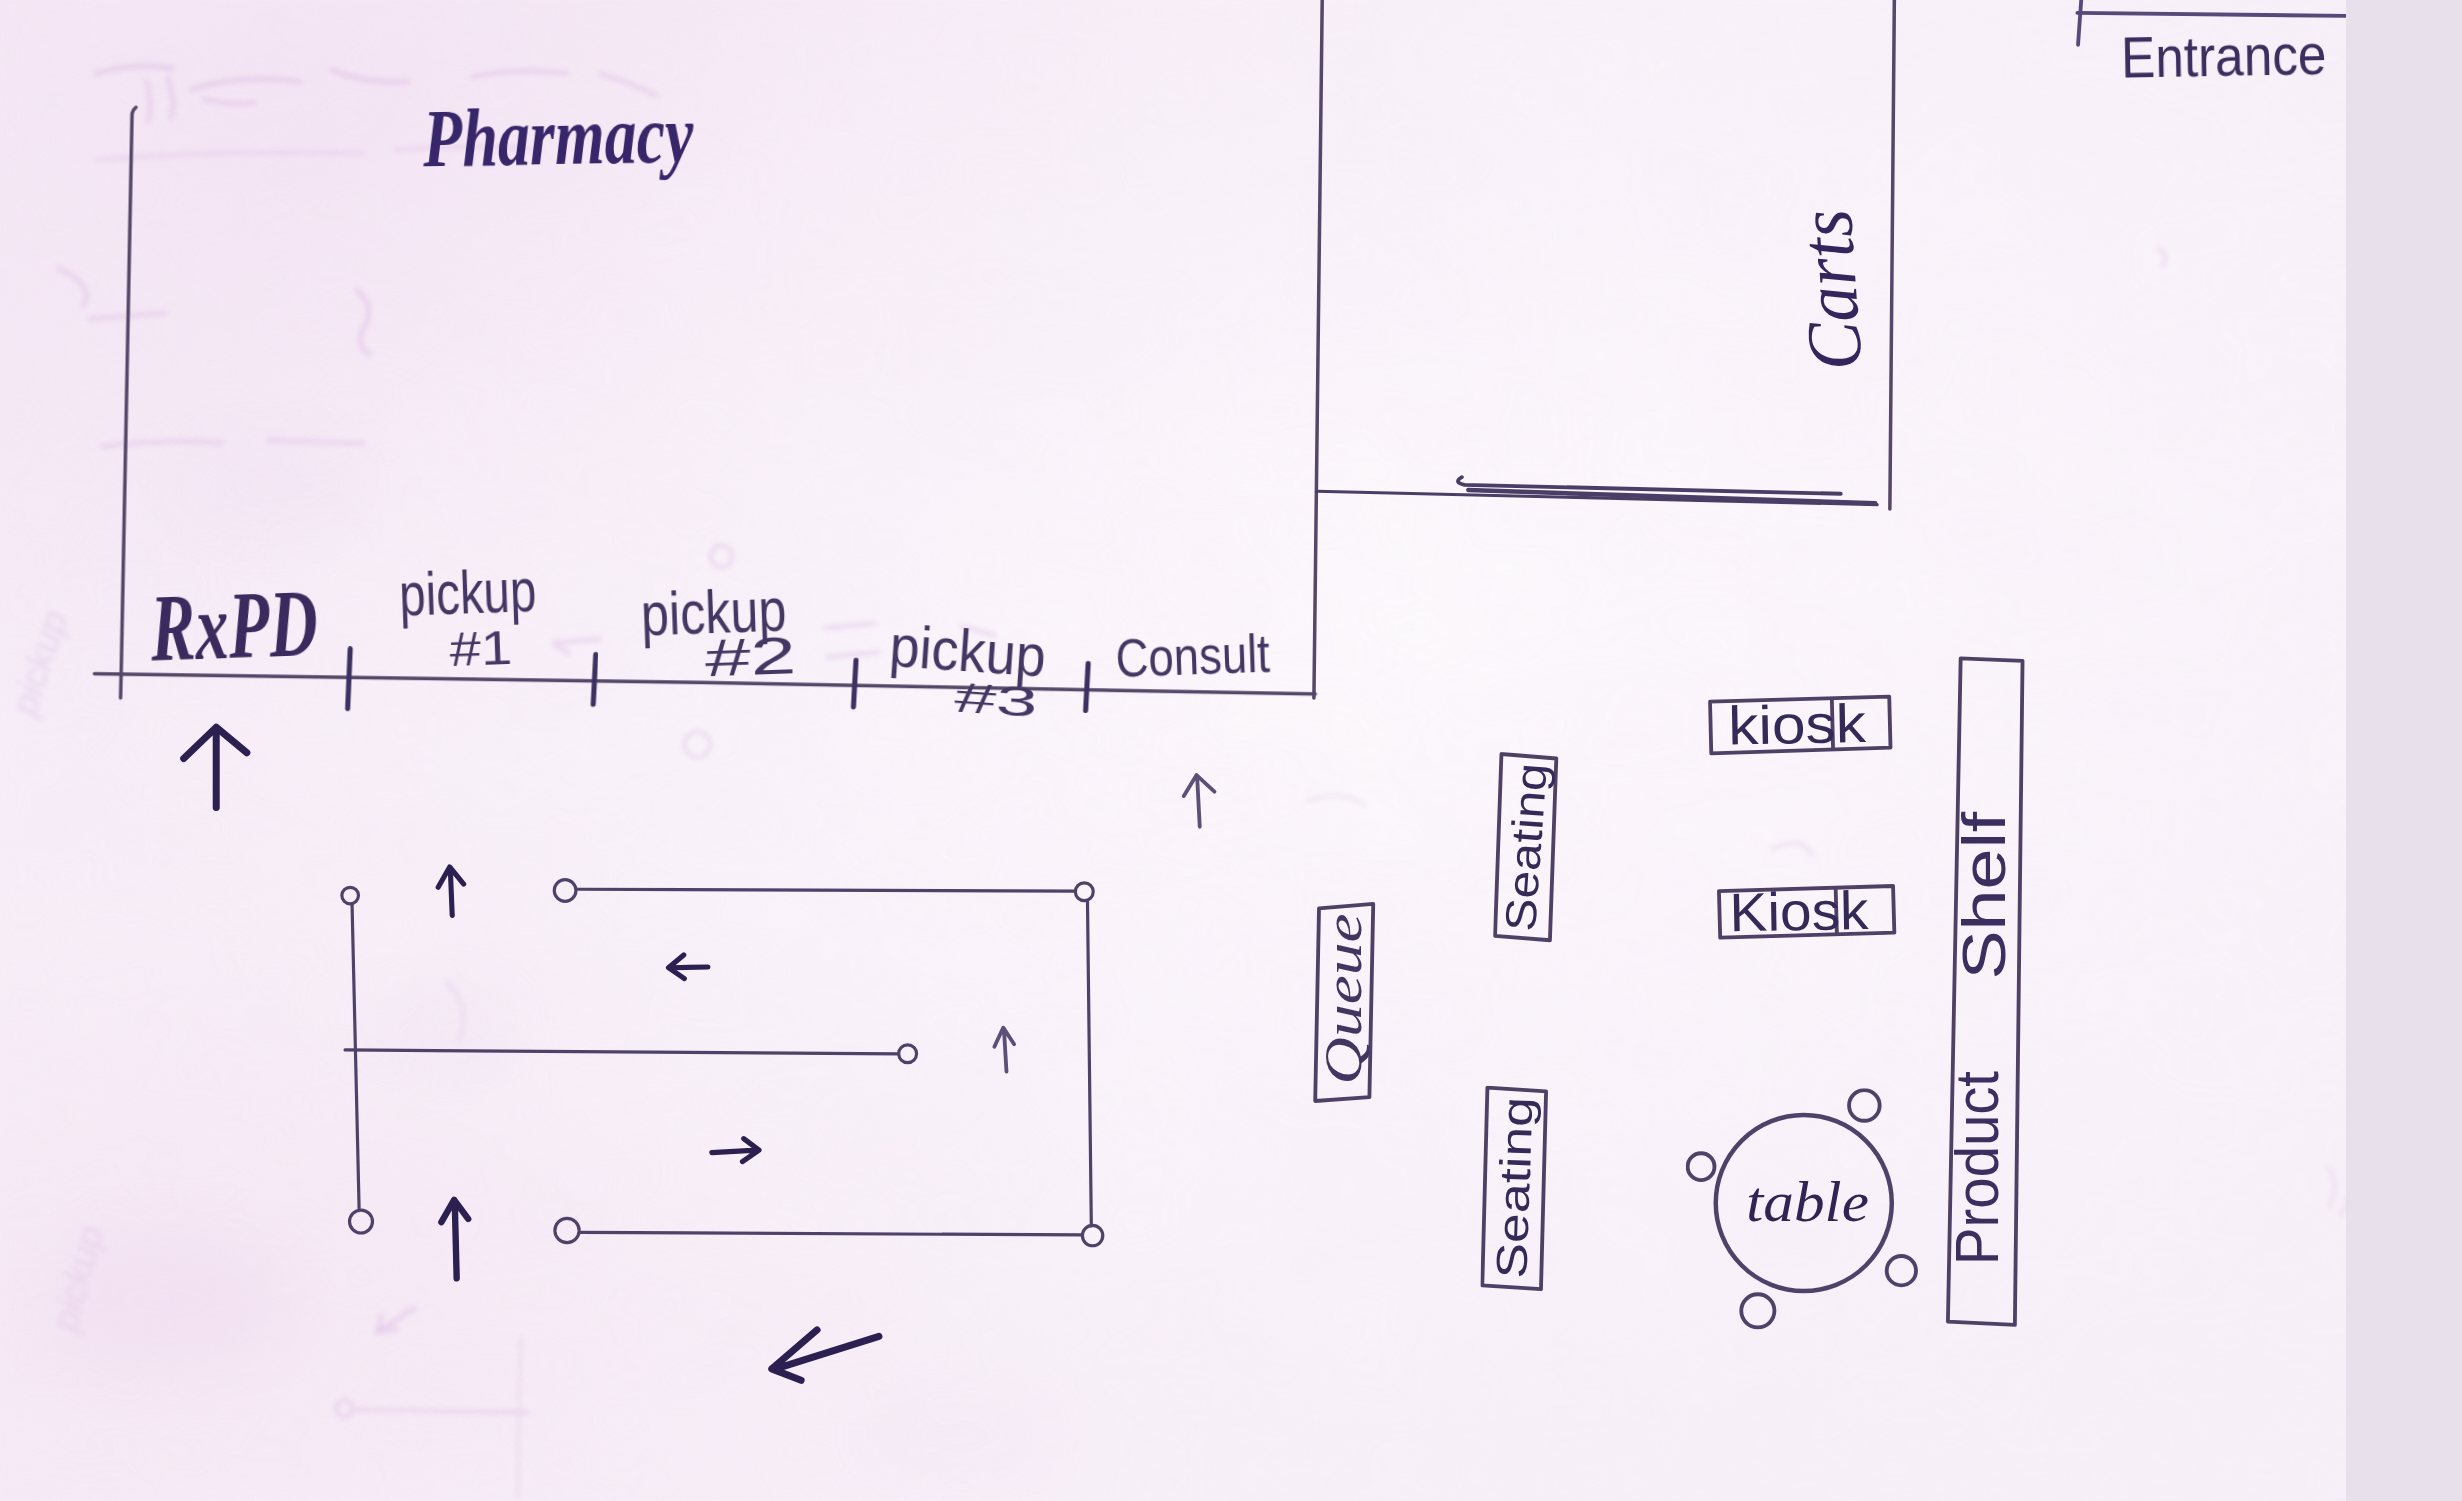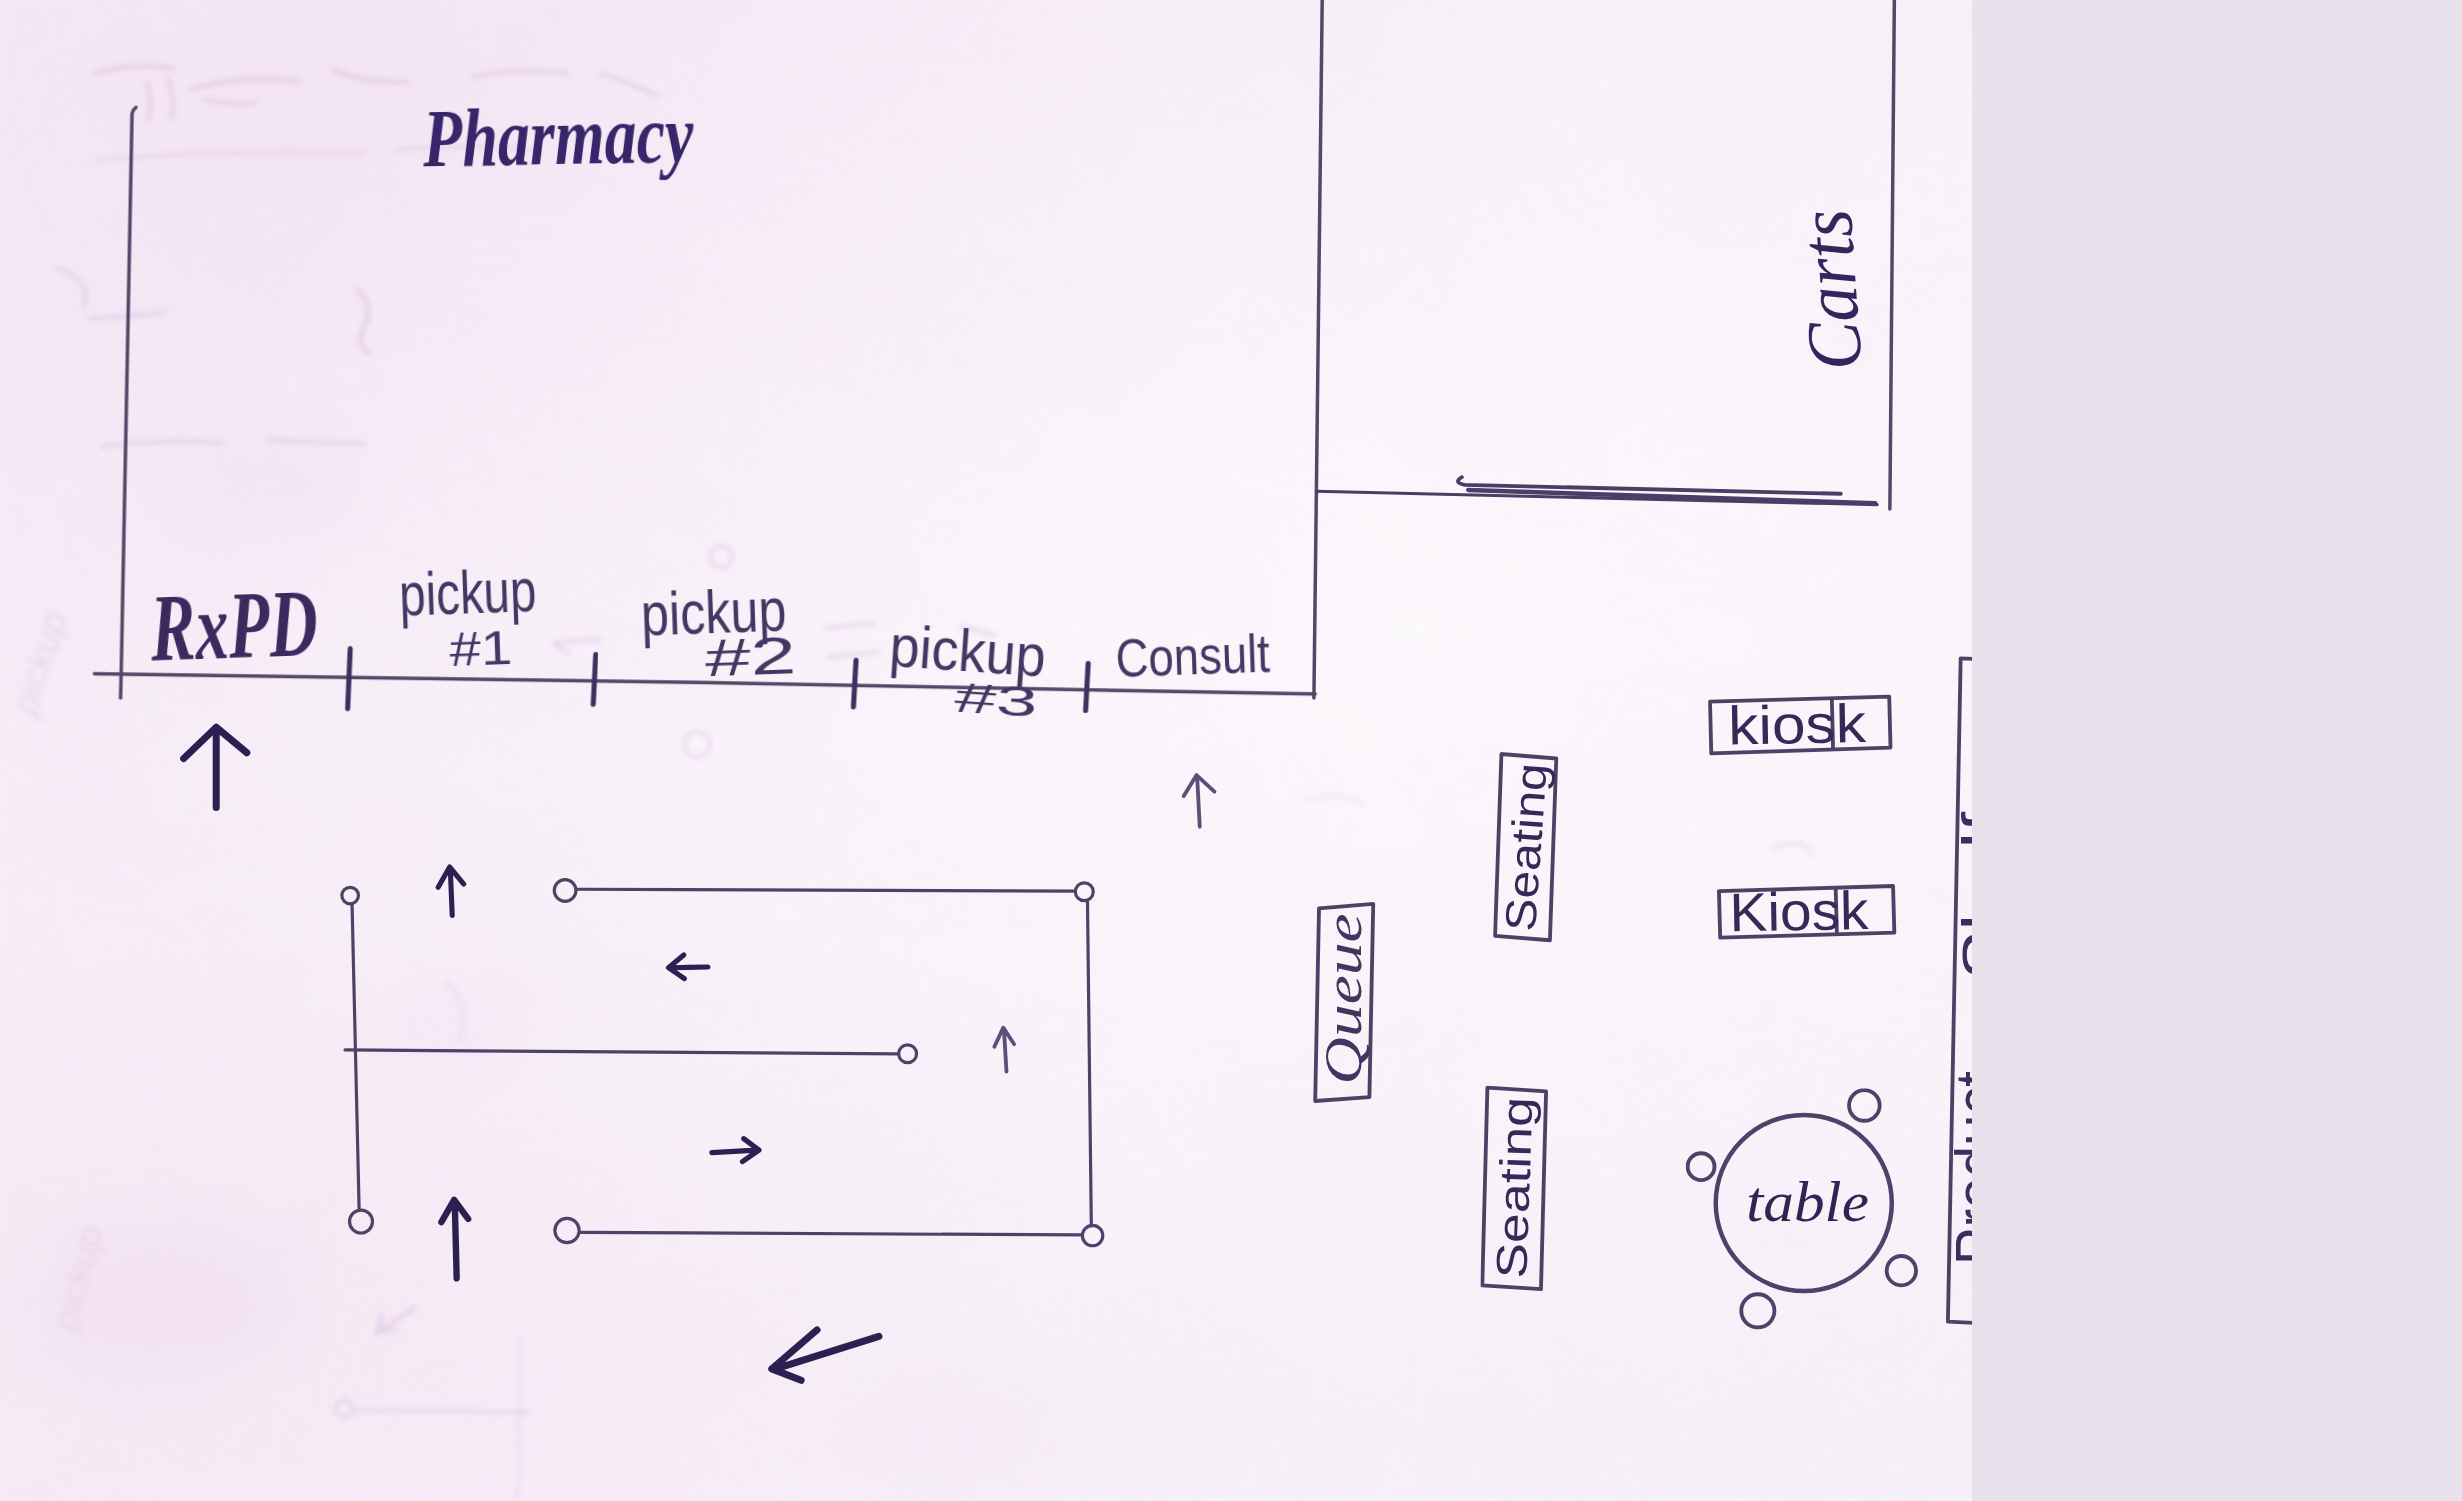--- a/index.html
+++ b/index.html
@@ -1,16 +1,16 @@
 <!DOCTYPE html>
 <html style="font-size:10.2px"><head>
 <meta charset="utf-8">
 <style>
 html,body{margin:0;padding:0;background:#e8e0ea;}
-#page{position:relative;width:1972px;height:1501px;overflow:hidden;background:#f8f1f9;font-family:"Liberation Sans",sans-serif;}
+#page{position:relative;width:2346px;height:1501px;overflow:hidden;background:#f8f1f9;font-family:"Liberation Sans",sans-serif;}
 #page svg{position:absolute;left:0;top:0;}
 </style>
 </head>
 <body>
 <div id="page">
 <svg width="2462" height="1501" viewBox="0 0 3860 2353">
 <defs>
 <filter id="grain" x="0" y="0" width="100%" height="100%">
 <feTurbulence type="fractalNoise" baseFrequency="0.55" numOctaves="2" seed="7"></feTurbulence>
 <feColorMatrix type="matrix" values="0 0 0 0 0.84  0 0 0 0 0.70  0 0 0 0 0.87  0 0 0 0.11 0"></feColorMatrix>

